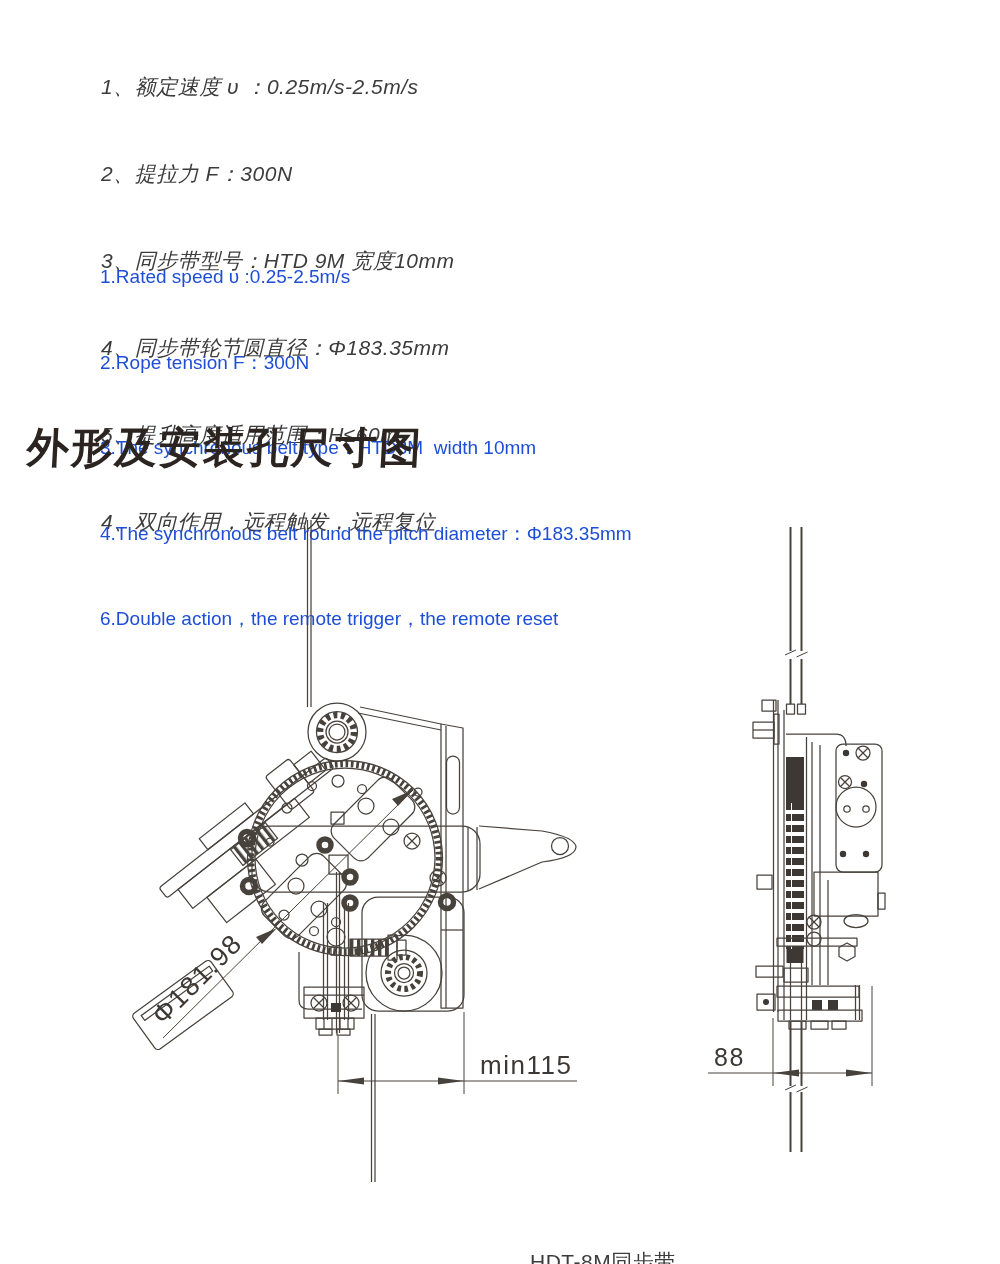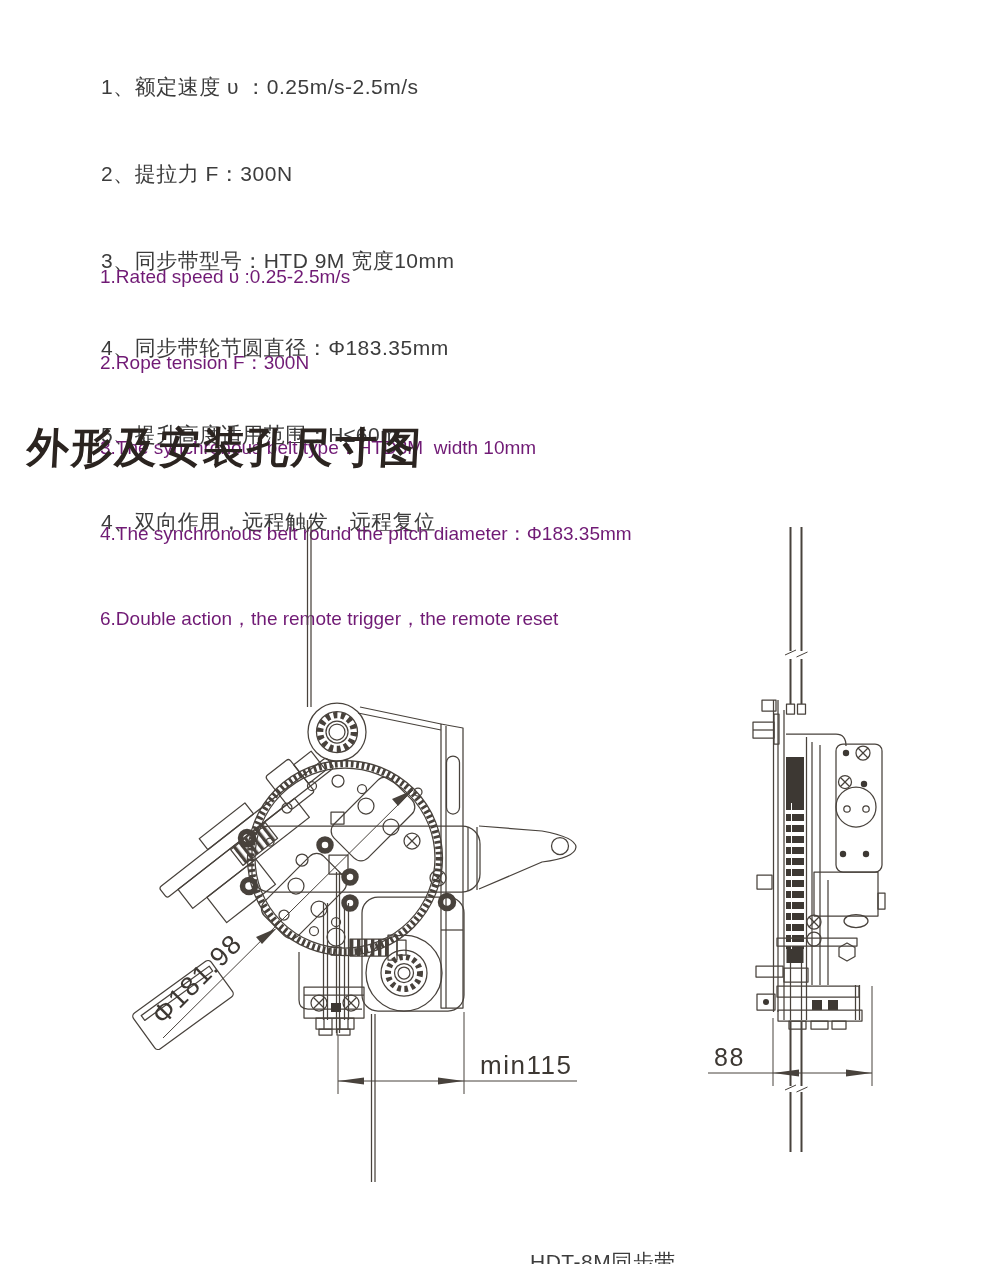--- a/index.html
+++ b/index.html
@@ -7,25 +7,25 @@
     position:relative;
     width:1000px;height:1264px;
     background:#ffffff;
     font-family:"Liberation Sans", sans-serif;
     color:#3d3d3d;
     overflow:hidden;
   }
   .specs-cn{
     position:absolute;left:101px;top:14px;
     font-size:21px;line-height:29px;color:#3c3c3c;
-    letter-spacing:0.5px;white-space:pre;
+    letter-spacing:0.5px;white-space:pre;font-style:italic;
   }
   .specs-en{
     position:absolute;left:100px;top:206px;
-    font-size:19px;line-height:28.5px;color:#701a75;
+    font-size:19px;line-height:28.5px;color:#1d4ed8;
     white-space:pre;
   }
   .heading{
     position:absolute;left:27px;top:420px;
     font-size:42px;font-weight:900;color:#2b2420;
     letter-spacing:2px;
     transform:skewX(-3deg);
     font-family:"DejaVu Sans", sans-serif;
   }
   .caption{

